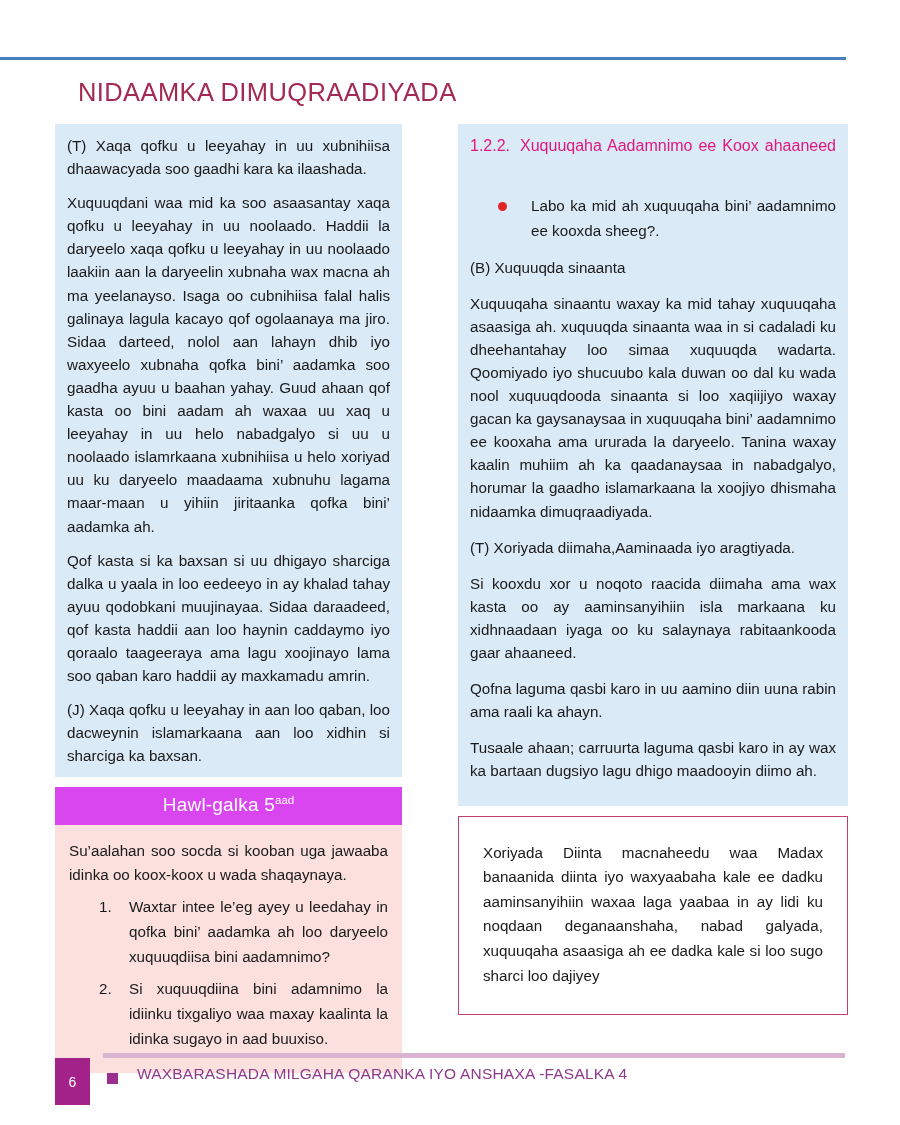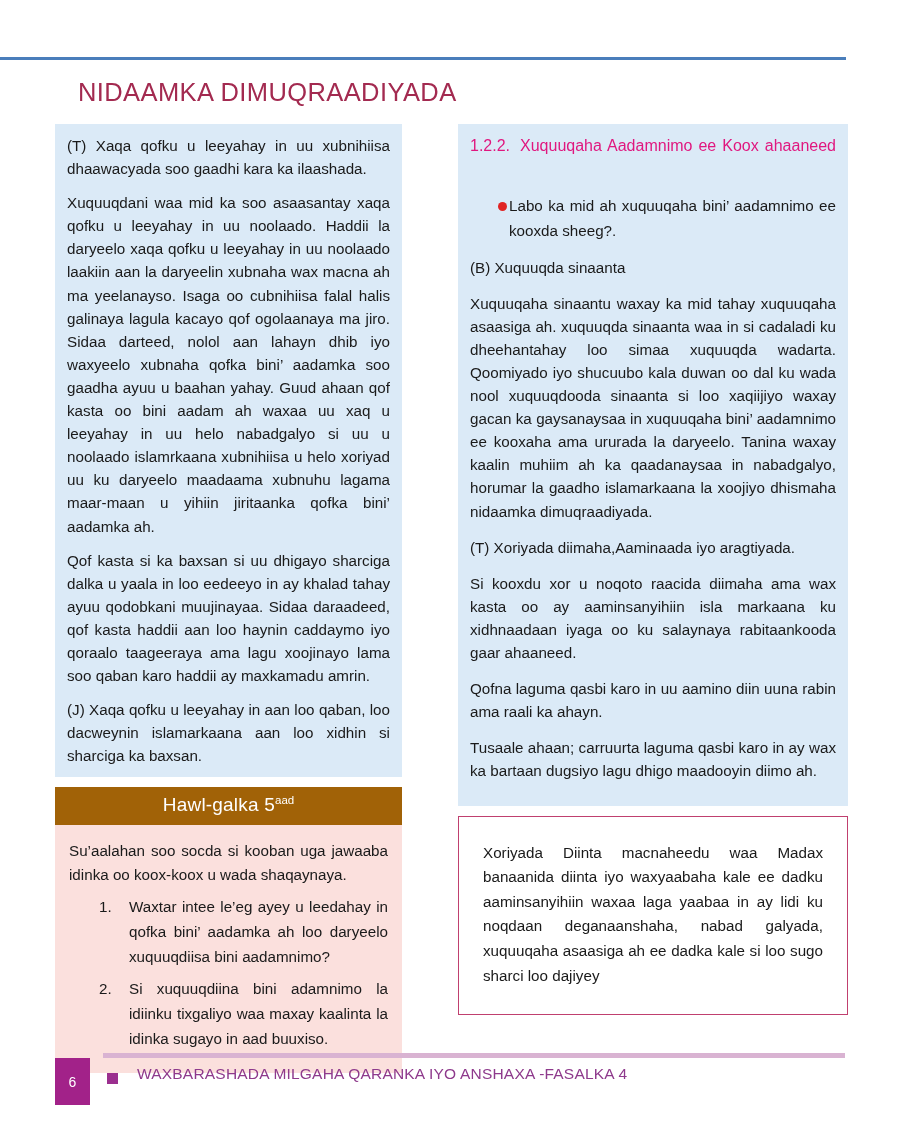--- a/index.html
+++ b/index.html
@@ -102,21 +102,21 @@
   }
   .sec-title::after {
     content: "";
     display: inline-block;
     width: 100%;
   }
 
   
   .bullet-item {
     display: flex;
-    gap: 2px;
+    gap: 24px;
     margin: 0 0 12px 0;
     padding-left: 28px;
   }
   .bullet-dot {
     flex: 0 0 auto;
     width: 9px;
     height: 9px;
     border-radius: 50%;
     background: #e02424;
     margin-top: 8px;
@@ -125,21 +125,21 @@
     flex: 1 1 auto;
     font-size: 15.2px;
     line-height: 1.62;
     color: #1a1a1a;
     text-align: justify;
     text-justify: inter-word;
   }
 
   
   .activity-header {
-    background: #a16207;
+    background: #d946ef;
     color: #ffffff;
     text-align: center;
     font-size: 19px;
     padding: 7px 0 8px 0;
     margin-top: 10px;
     letter-spacing: 0.2px;
   }
   .activity-header sup {
     font-size: 11.5px;
     vertical-align: super;

